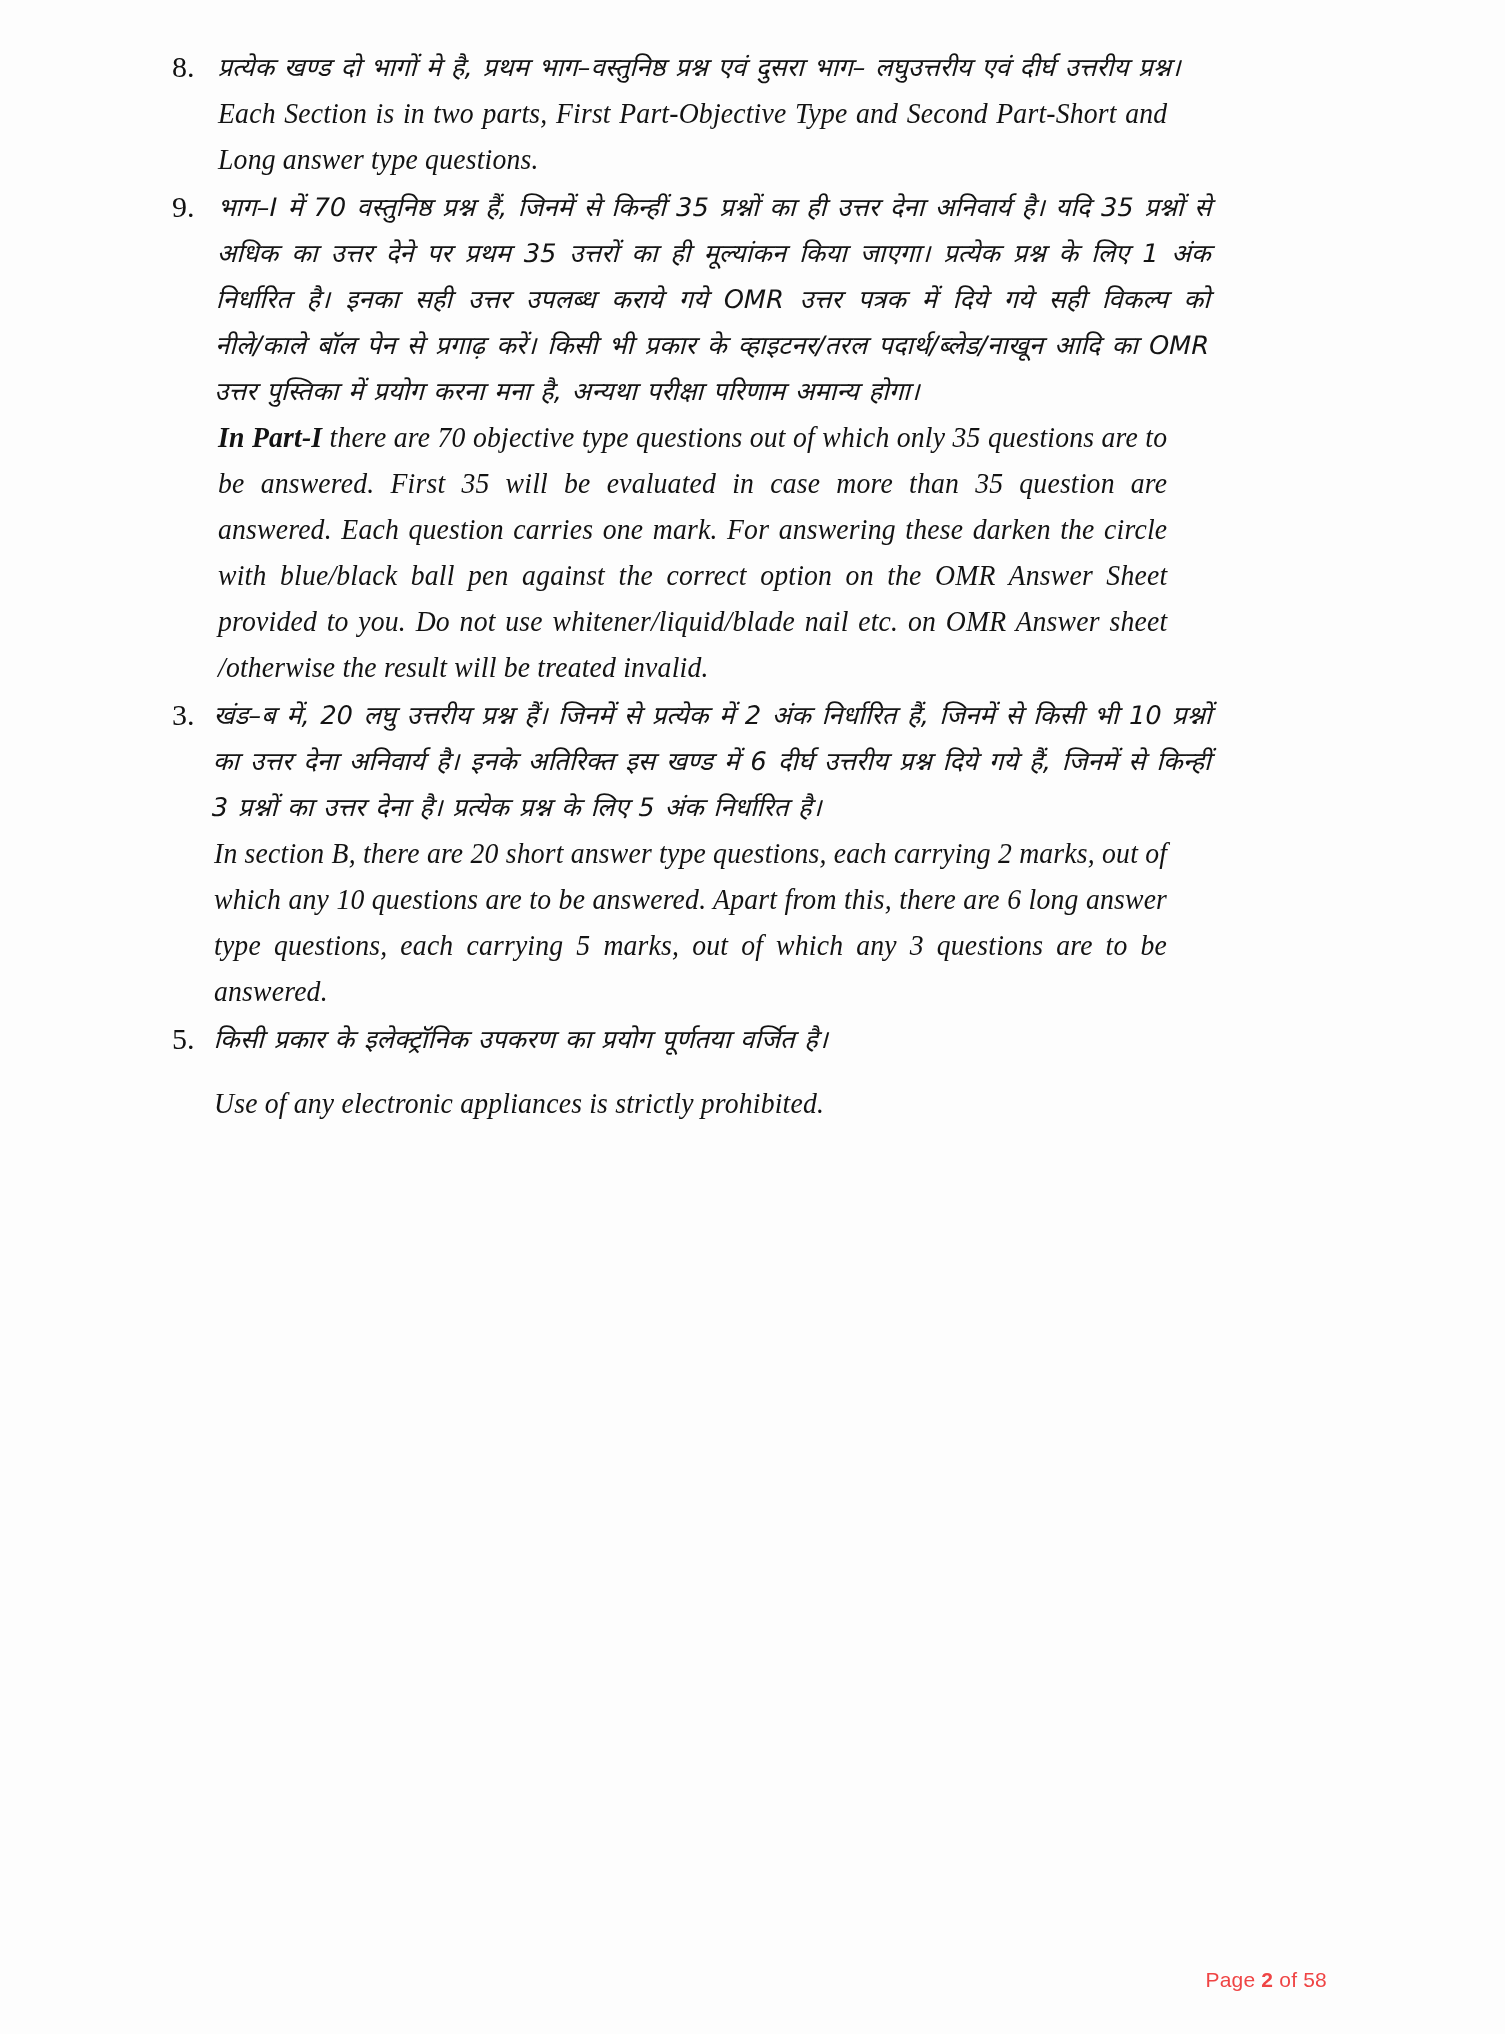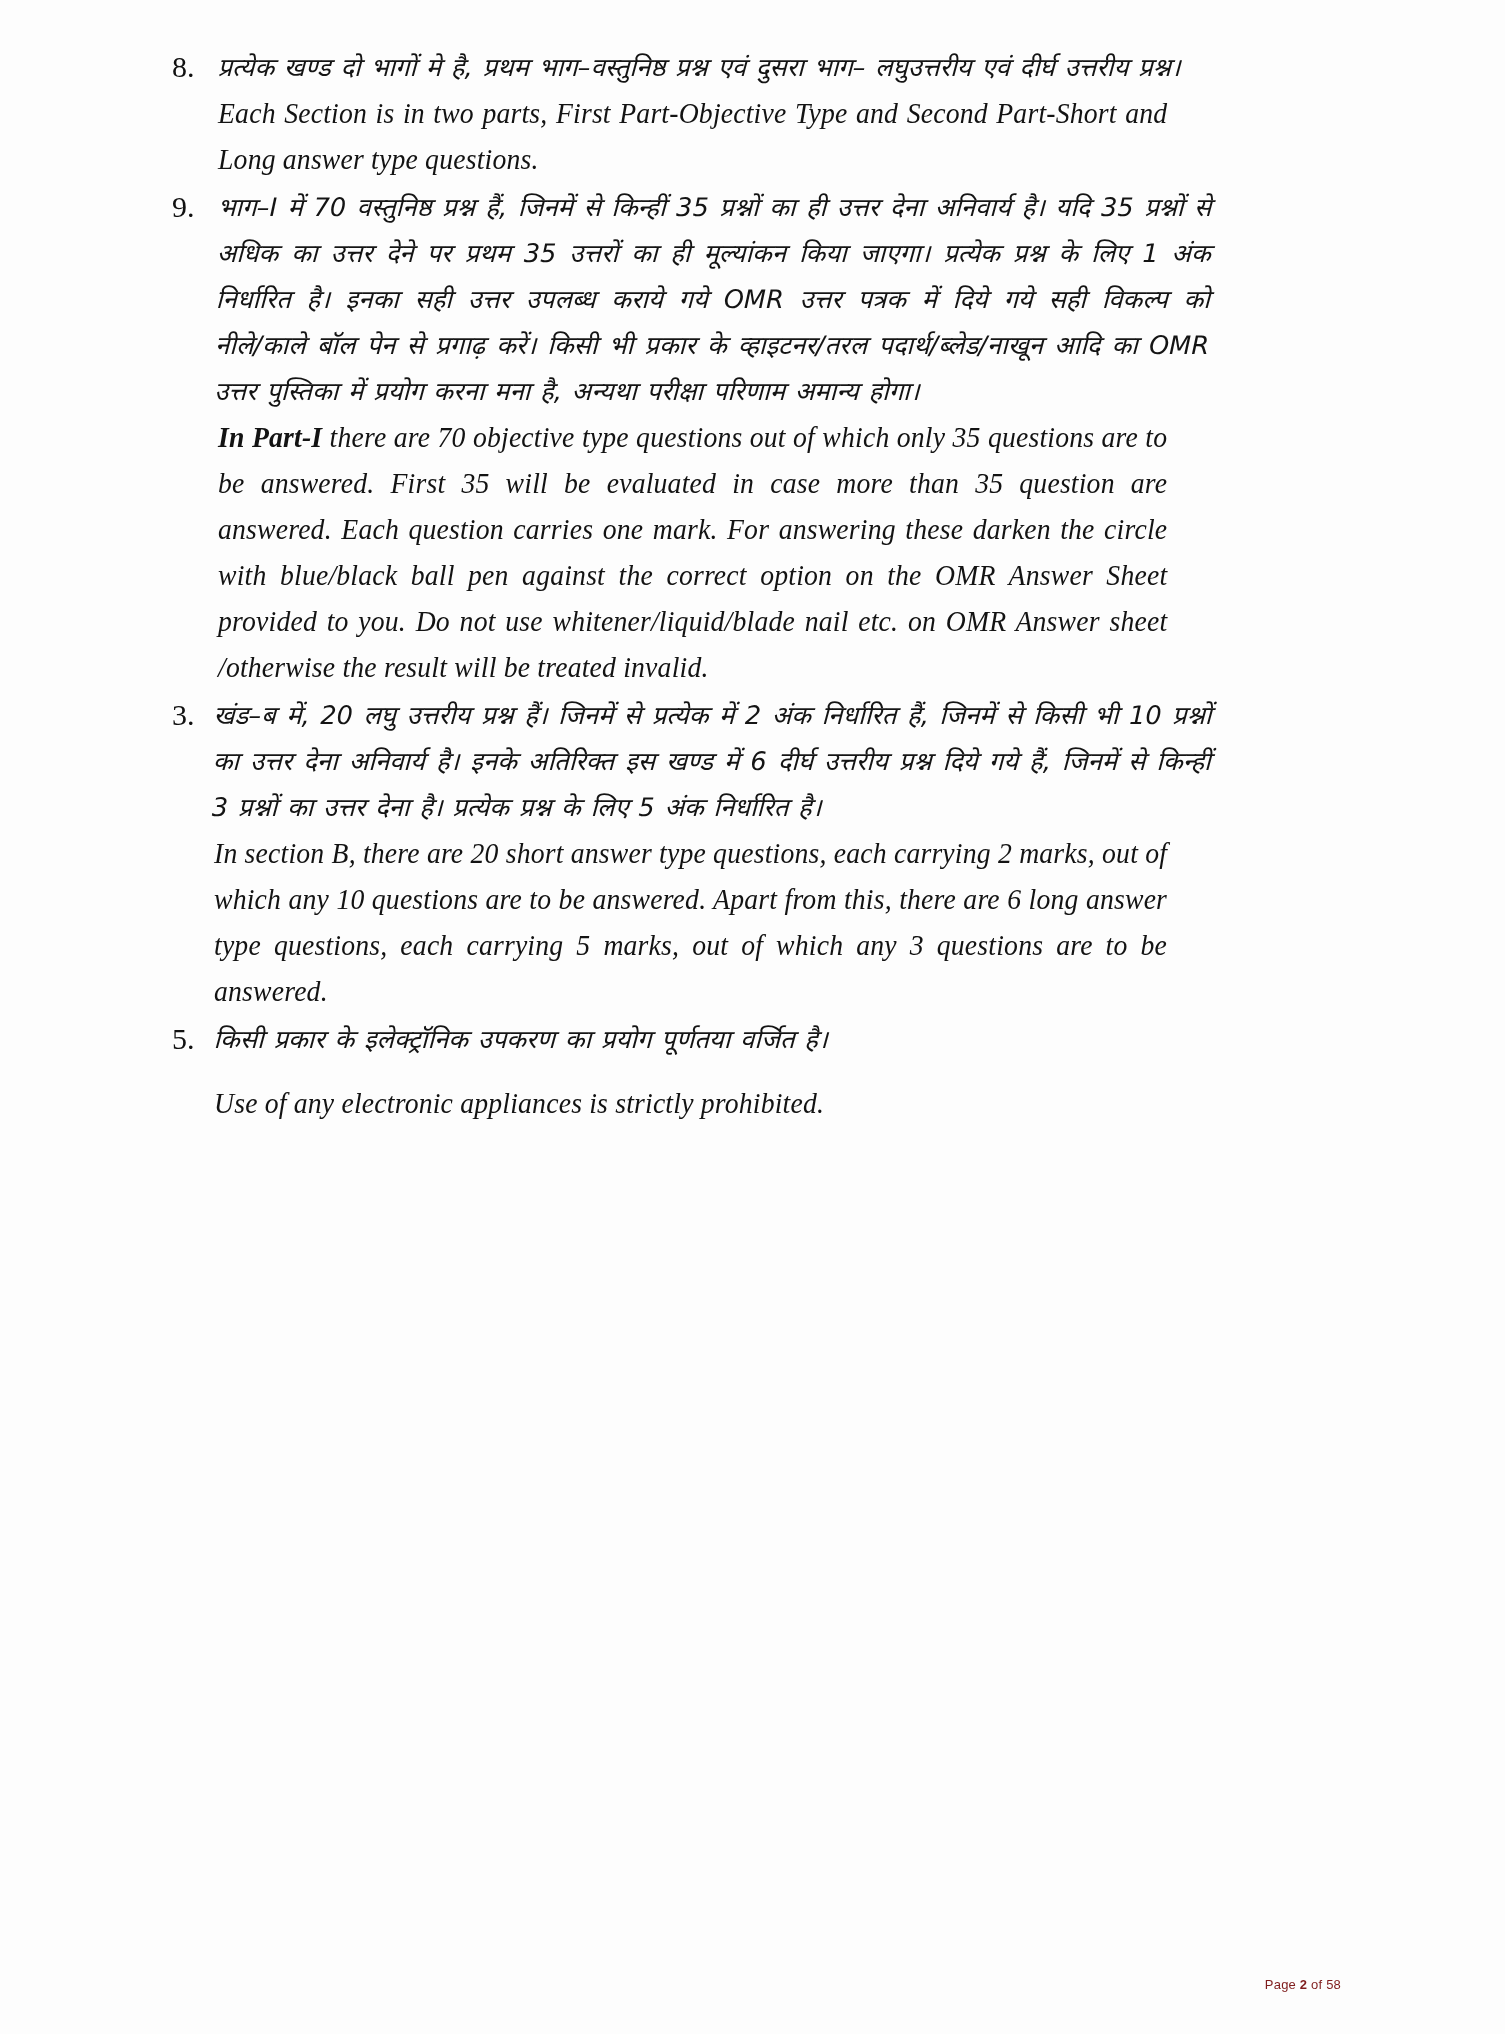--- a/index.html
+++ b/index.html
@@ -87,25 +87,25 @@
   .en.nojust { text-align: left; }
   .en b, .en .strong {
     font-weight: bold;
     font-style: italic;
   }
   .gap-md { height: 18px; }
 
   
   .footer {
     position: absolute;
-    right: 164px;
+    right: 178px;
     bottom: 42px;
     font-family: "Liberation Sans", sans-serif;
-    font-size: 13px;
-    color: #7f1d1d;
+    font-size: 21px;
+    color: #ef4444;
     letter-spacing: 0.2px;
   }
   .footer .pg-num {
     font-weight: bold;
   }
   .footer span { display: inline; }
 </style>
 </head>
 <body>
 

